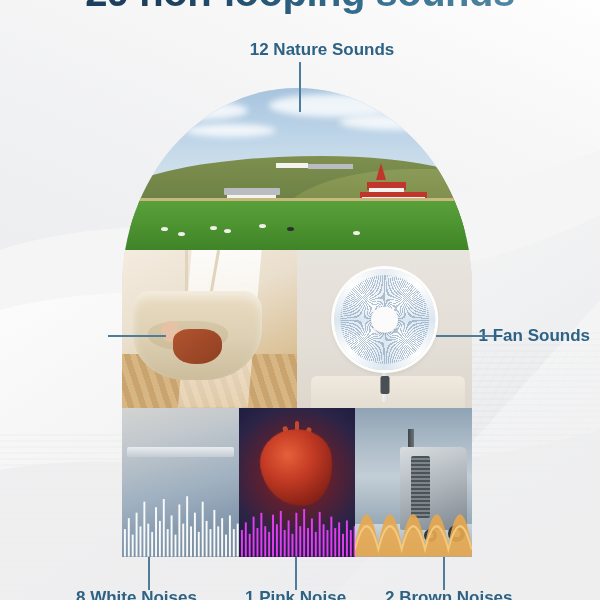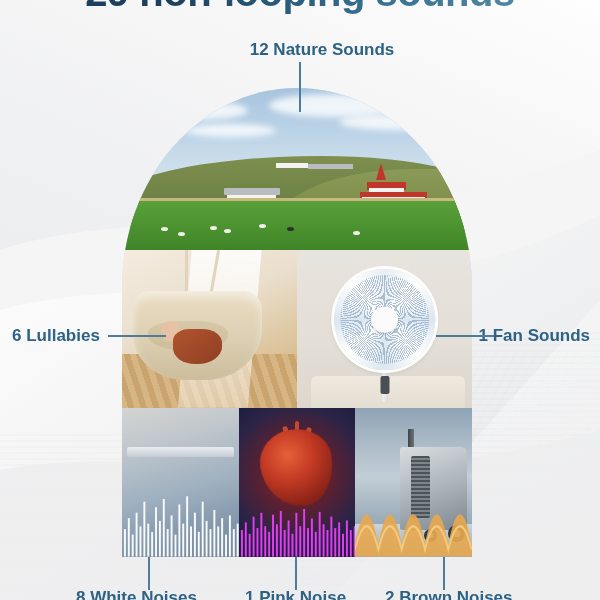--- a/index.html
+++ b/index.html
@@ -392,21 +392,20 @@
           </svg>
         </div>
       </div>
 
     </div>
   </div>
 
   <div class="label" id="lbl-nature">12 Nature Sounds</div>
   <div class="leader v" id="lead-nature"></div>
 
-  <div class="label" id="lbl-lullabies">6 Lullabies</div>
   <div class="leader h" id="lead-lullabies"></div>
 
   <div class="label" id="lbl-fan">1 Fan Sounds</div>
   <div class="leader h" id="lead-fan"></div>
 
   <div class="label" id="lbl-white">8 White Noises</div>
   <div class="leader v" id="lead-white"></div>
 
   <div class="label" id="lbl-pink">1 Pink Noise</div>
   <div class="leader v" id="lead-pink"></div>

